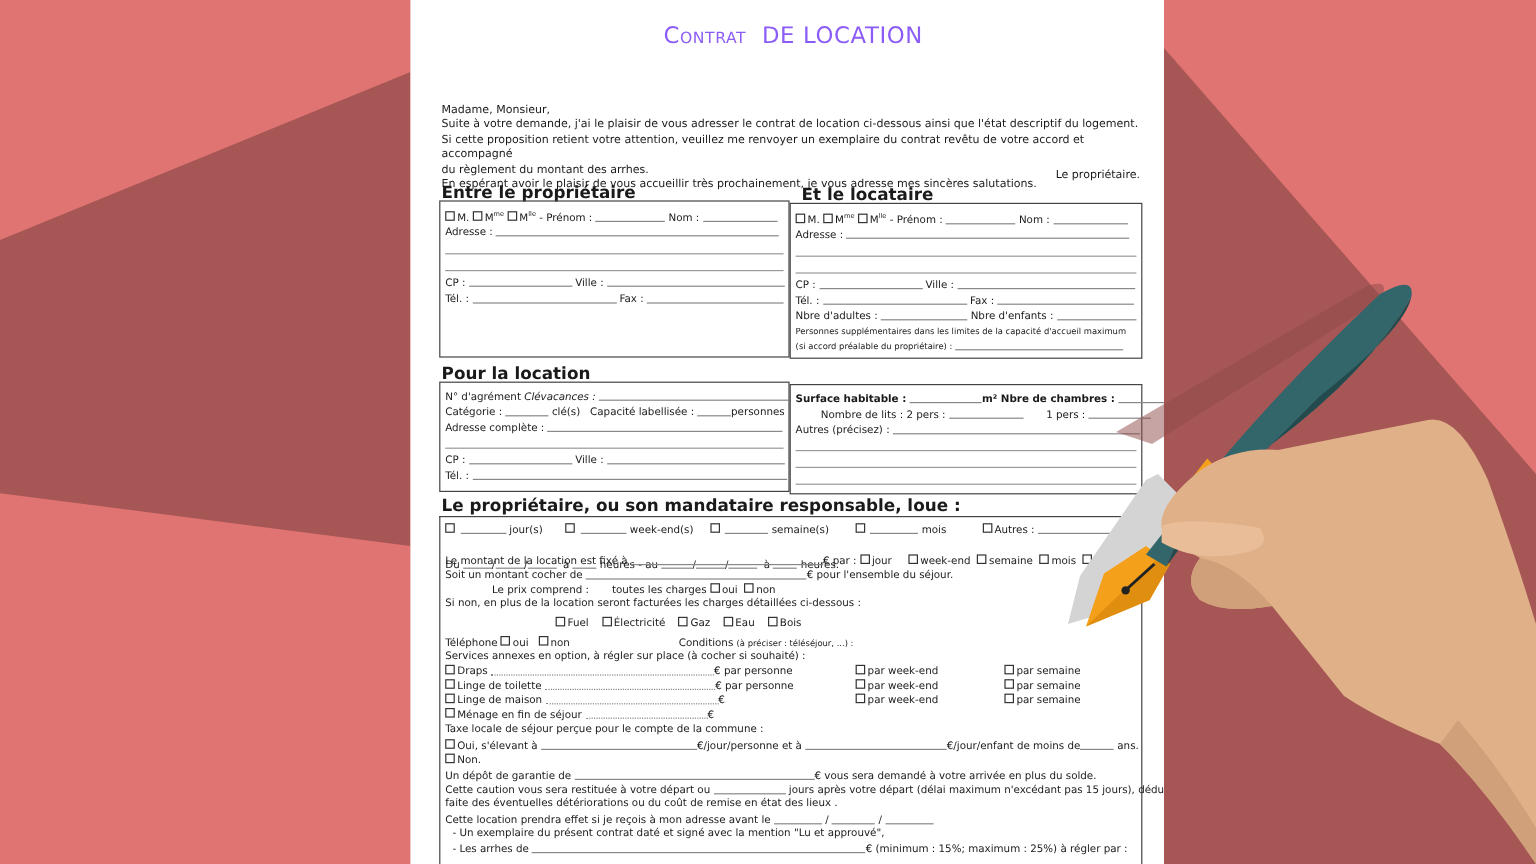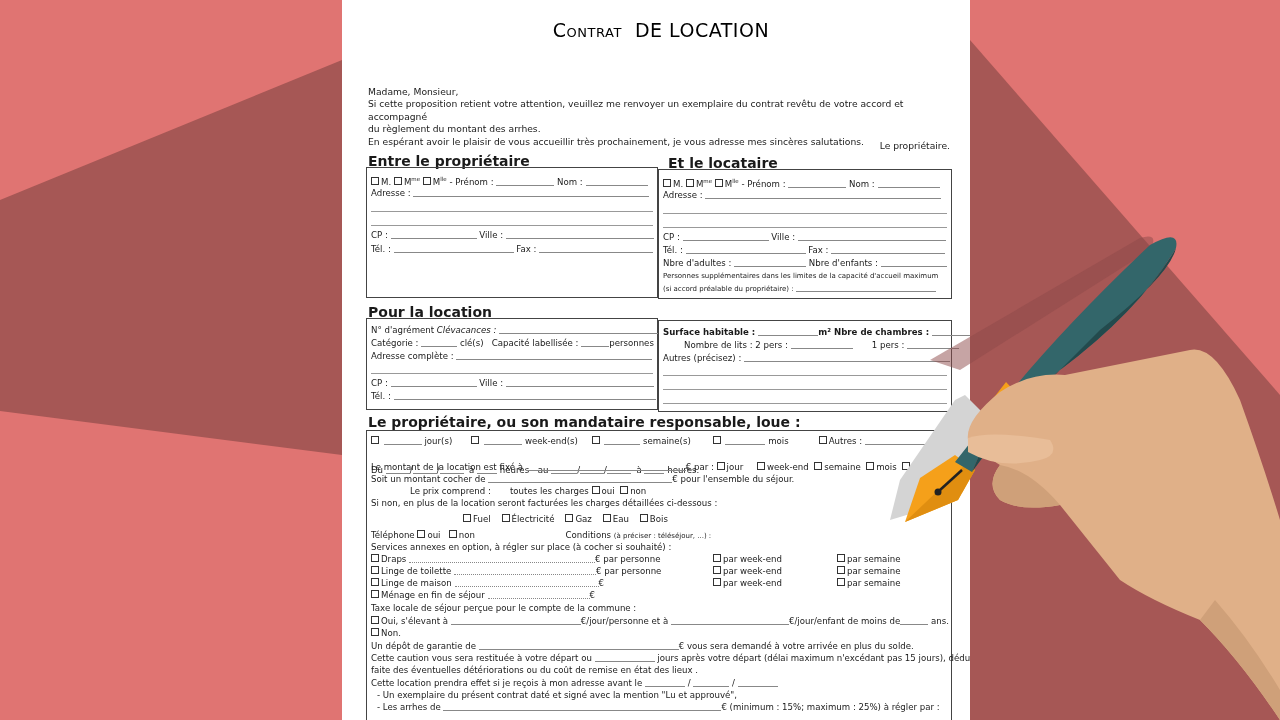--- a/index.html
+++ b/index.html
@@ -1,19 +1,19 @@
 <!DOCTYPE html>
 <html><head>
 <meta charset="utf-8">
 <style>
   html,body{margin:0;padding:0;}
   body{width:1280px;height:720px;overflow:hidden;position:relative;background:#e07472;font-family:"DejaVu Sans",sans-serif;}
   .bg{position:absolute;inset:0;}
   .doc{position:absolute;left:342px;top:0;width:628px;height:720px;background:#ffffff;overflow:hidden;color:#1a1a1a;}
-  .title{position:absolute;left:0;right:0;top:19px;text-align:center;font-family:"DejaVu Sans",sans-serif;font-size:19px;letter-spacing:0.5px;color:#000000;padding-left:10px;}
+  .title{position:absolute;left:0;right:0;top:19px;text-align:center;font-family:"DejaVu Sans",sans-serif;font-size:19px;letter-spacing:0.5px;color:#8b5cf6;padding-left:10px;}
   .title .sc{font-variant:small-caps;}
   .intro{position:absolute;left:26px;top:86px;width:590px;font-size:9.2px;line-height:12.4px;}
   .intro p{margin:0;}
   .sign{position:absolute;right:20px;top:140px;font-size:9.2px;margin-left:32px;}
   .sechead{position:absolute;font-weight:bold;font-size:14px;}
   .box{position:absolute;border:1.5px solid #444;box-sizing:border-box;}
   .line{position:absolute;font-size:8.6px;white-space:nowrap;line-height:11px;}
   .rule{position:absolute;height:0;border-top:1px solid #999;}
   .cb{display:inline-block;width:6px;height:6px;border:1px solid #333;margin-right:2px;vertical-align:0px;}
   .u{display:inline-block;border-bottom:1px solid #888;height:8px;vertical-align:-1px;}
@@ -31,20 +31,21 @@
   <polygon points="970,40 1280,395 1280,720 970,720" fill="#a65755"></polygon>
 </svg>
 
 <div class="doc">
   <div class="title">
     <span class="sc">Contrat</span>&nbsp;&nbsp;<span>DE LOCATION</span>
   </div>
 
   <div class="intro">
     <p>Madame, Monsieur,</p>
+    <p>Suite à votre demande, j'ai le plaisir de vous adresser le contrat de location ci-dessous ainsi que l'état descriptif du logement.</p>
     <p>Si cette proposition retient votre attention, veuillez me renvoyer un exemplaire du contrat revêtu de votre accord et accompagné</p>
     <p>du règlement du montant des arrhes.</p>
     <p>En espérant avoir le plaisir de vous accueillir très prochainement, je vous adresse mes sincères salutations.</p>
   </div>
   <div class="sign">Le propriétaire.</div>
 
   <div class="sechead" style="left:26px;top:153px;">Entre le propriétaire</div>
   <div class="box" style="left:24px;top:167px;width:292px;height:131px;">
     <div class="line" style="left:4px;top:6px;">
       <span class="cb"></span><span>M.</span>

